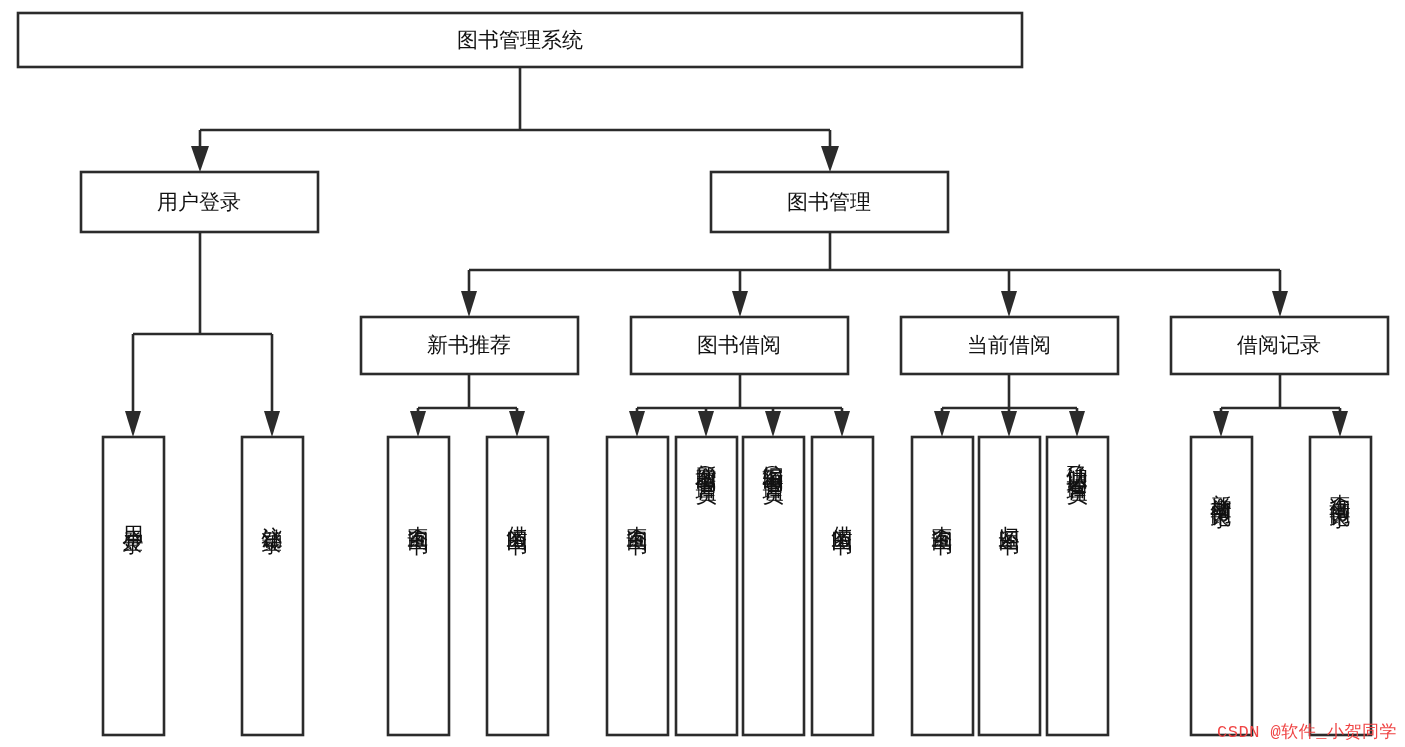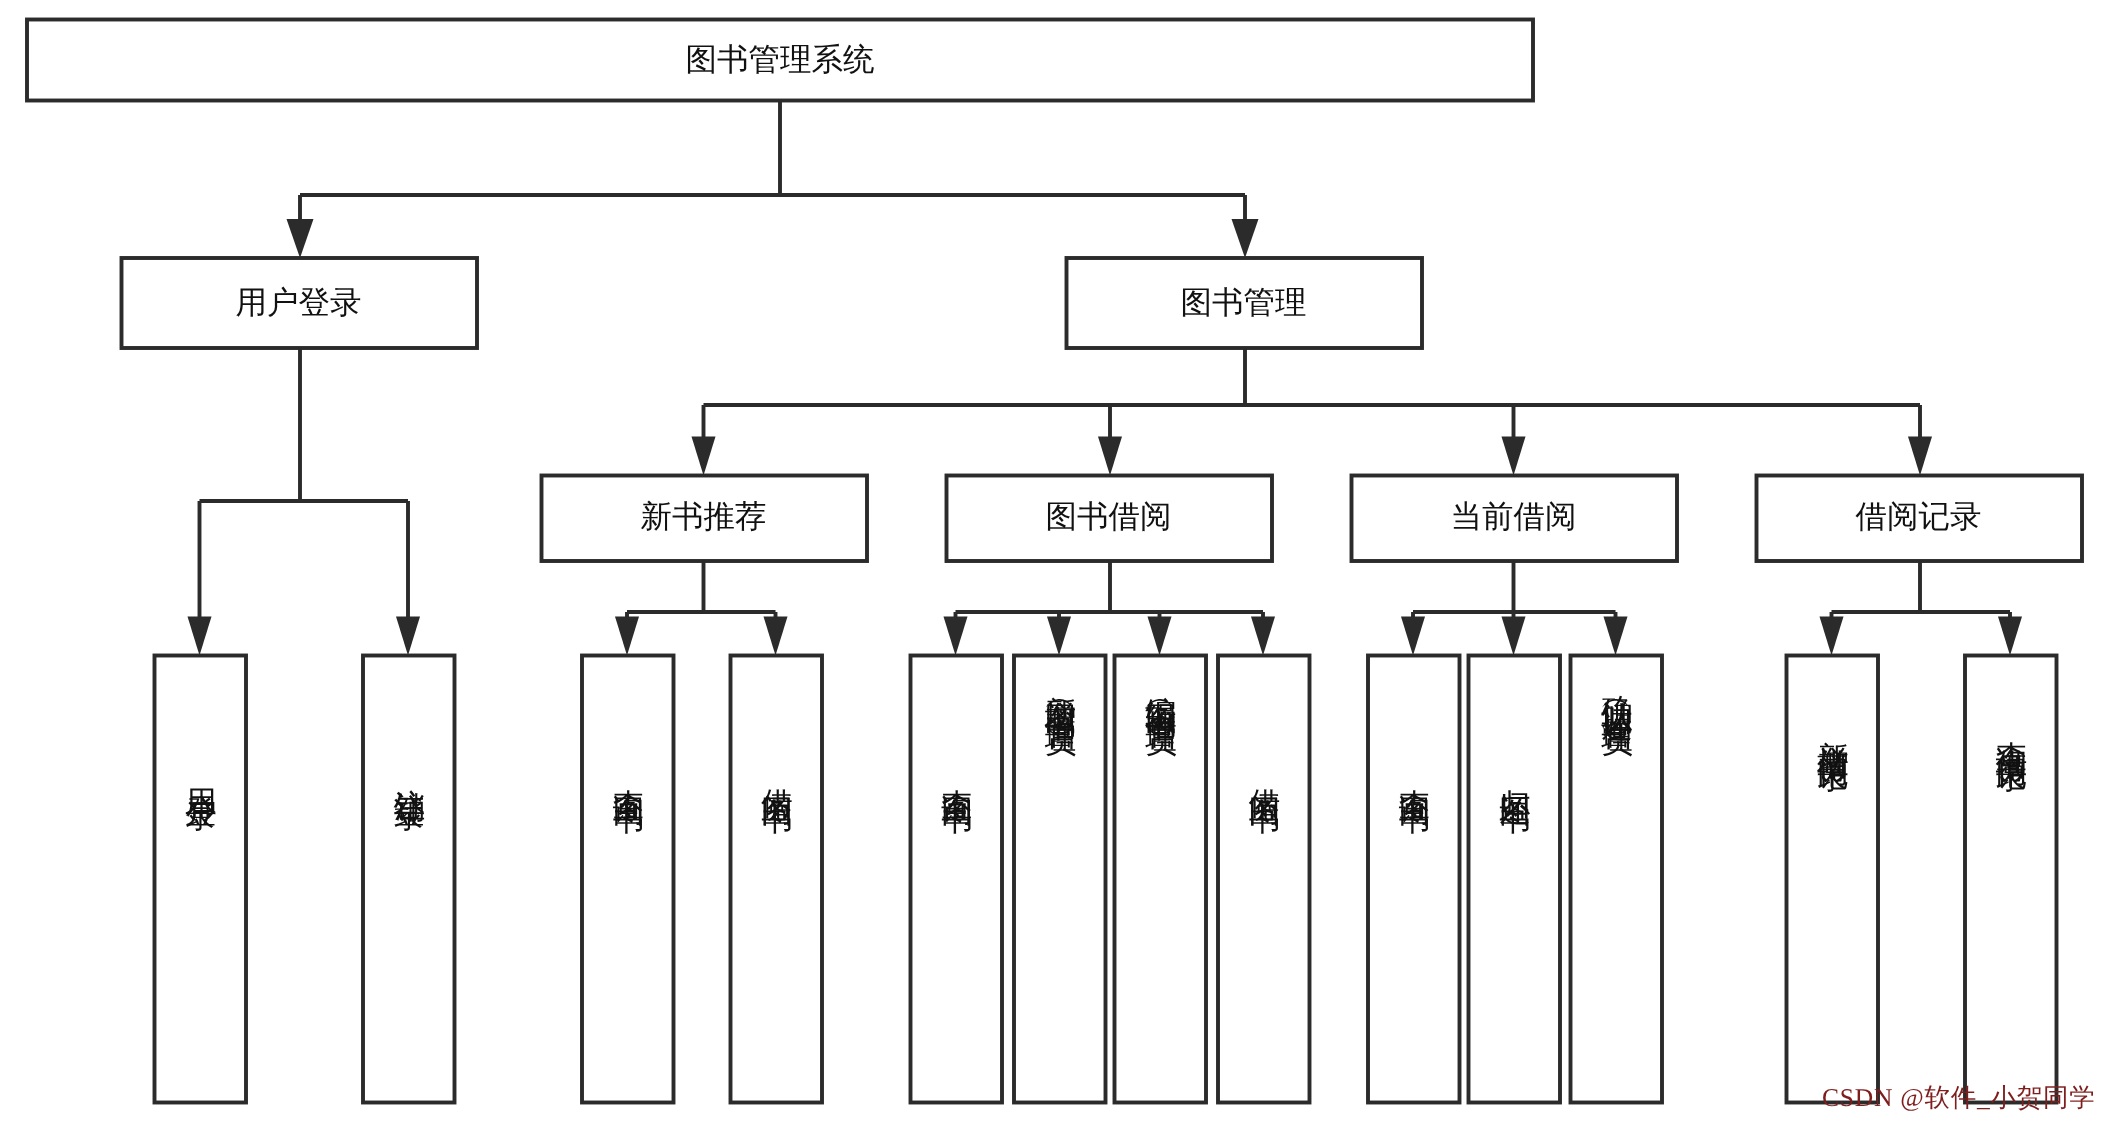--- a/index.html
+++ b/index.html
@@ -62,23 +62,23 @@
     font-size: 21px;
     line-height: 1;
     color: #111111;
     letter-spacing: 3px;
     white-space: nowrap;
   }
   .watermark {
     position: absolute;
     right: 8px;
     bottom: 4px;
-    font-family: Liberation Serif, serif;
+    font-family: Liberation Mono, monospace;
     font-size: 17px;
-    color: #7f1d1d;
+    color: #ef4444;
     letter-spacing: 0.5px;
     white-space: nowrap;
     pointer-events: none;
   }
 </style>
 </head>
 <body>
 
 <div id="diagram-root">
 

